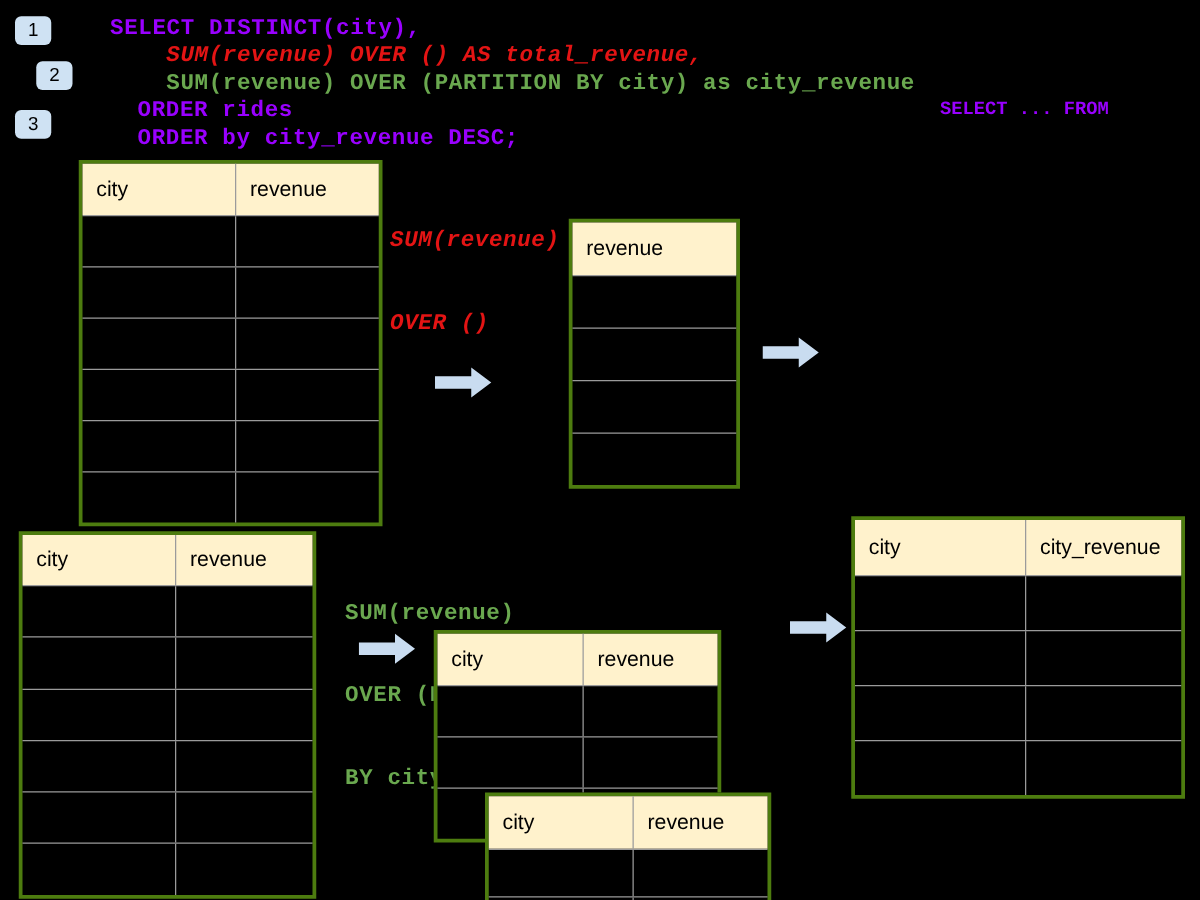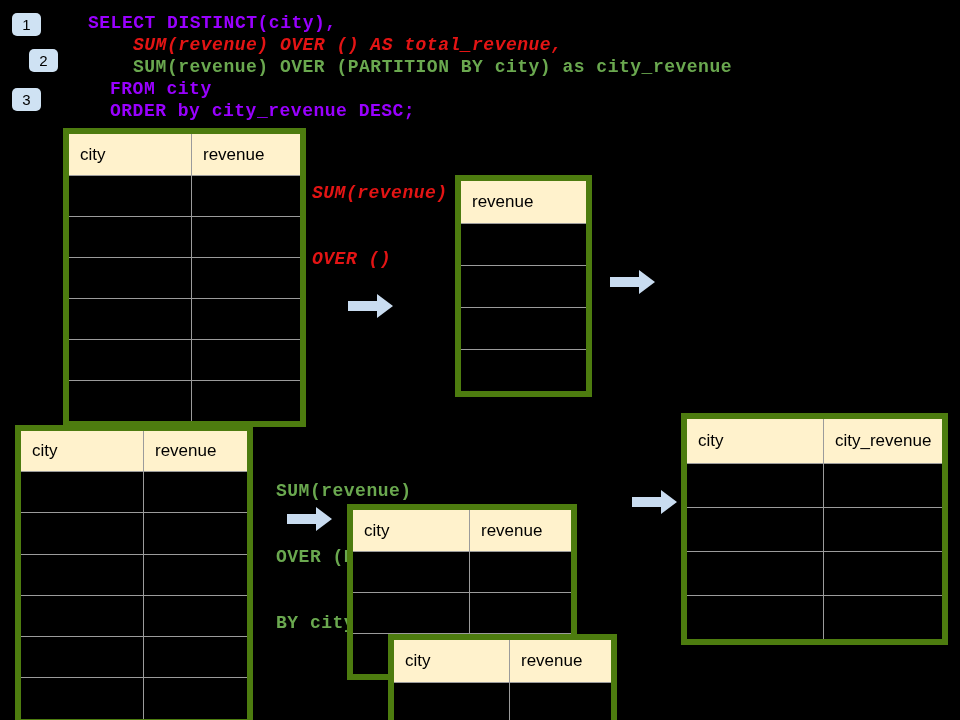--- a/index.html
+++ b/index.html
@@ -47,21 +47,21 @@
     display:flex; align-items:center; justify-content:center;
   }
   .b1 { left:12px; top:13px; }
   .b2 { left:29px; top:49px; }
   .b3 { left:12px; top:88px; }
 
   
   .table {
     position:absolute;
     background:#000;
-    border:6px solid #4d7c0f;
+    border:3px solid #4d7c0f;
     box-sizing:border-box;
   }
   .thead { display:flex; background:#fff2cc; box-sizing:border-box; }
   .th {
     box-sizing:border-box;
     padding-left:11px;
     display:flex; align-items:center;
     color:#000; font-size:17px;
     overflow:hidden; white-space:nowrap;
   }
@@ -110,24 +110,25 @@
 </head>
 <body>
 
 <div class="badge b1">1</div>
 <div class="badge b2">2</div>
 <div class="badge b3">3</div>
 
 <div class="code purple sql-l1">SELECT DISTINCT(city),</div>
 <div class="code red sql-l2">SUM(revenue) OVER () AS total_revenue,</div>
 <div class="code green sql-l3">SUM(revenue) OVER (PARTITION BY city) as city_revenue</div>
-<div class="code purple sql-l4">FROM city</div>
+<div class="code purple sql-l4">ORDER rides</div>
 <div class="code purple sql-l5">ORDER by city_revenue DESC;</div>
 
 <div class="code purple side-note">
+  <div>SELECT ... FROM</div>
 </div>
 
 <div class="code red note-red">
   <div>SUM(revenue)</div>
   <div>OVER ()</div>
 </div>
 
 <div class="code green note-green">
   <div>SUM(revenue)</div>
   <div>OVER (PARTITION</div>

